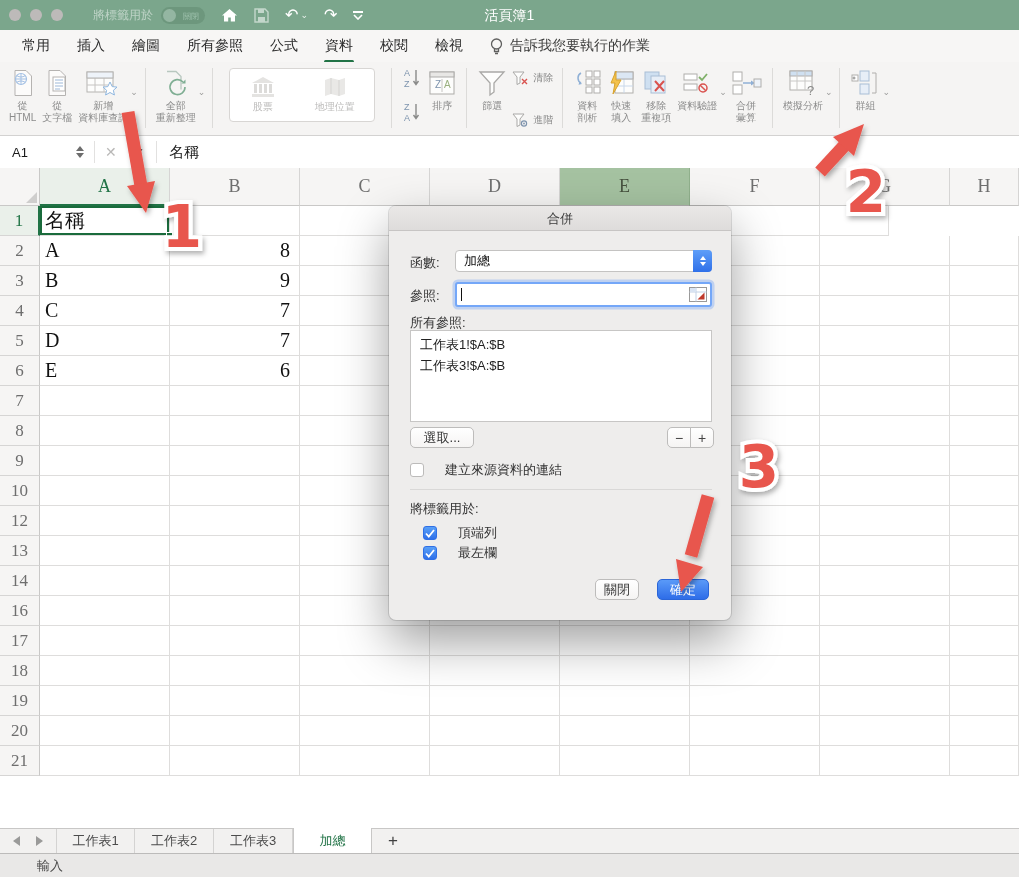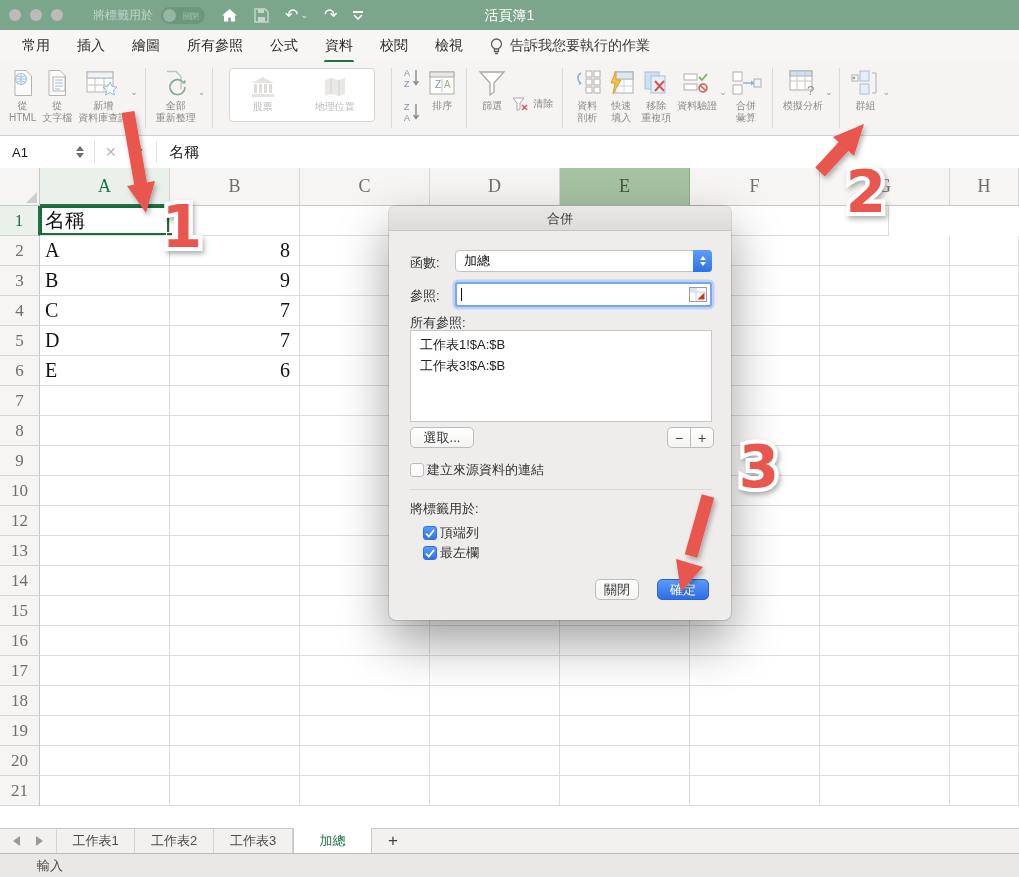--- a/index.html
+++ b/index.html
@@ -79,21 +79,21 @@
   .refinput { position:absolute; left:66px; top:76px; width:257px; height:25px; background:#fff; border:2px solid #74a7f8; border-radius:3px; box-shadow:0 0 0 2.5px rgba(120,168,248,.4); }
   .caret { position:absolute; left:4px; top:4px; width:1px; height:13px; background:#111; }
   .rangeico { position:absolute; right:3px; top:3px; }
   .listbox { position:absolute; left:21px; top:124px; width:302px; height:92px; background:#fff; border:1px solid #c7c6c5; padding-top:3px; }
   .refitem { padding:1px 9px; line-height:19px; font-size:13px; color:#222; }
   .btn { position:absolute; height:21px; background:linear-gradient(#ffffff,#f5f4f3); border:1px solid #bdbcbb; border-radius:5px; font-size:13px; color:#333; display:flex; align-items:center; justify-content:center; }
   .seg { position:absolute; left:278px; top:221px; display:flex; }
   .seg > div { width:24px; height:21px; background:linear-gradient(#ffffff,#f5f4f3); border:1px solid #bdbcbb; display:flex; align-items:center; justify-content:center; font-size:14px; color:#444; }
   .seg > div:first-child { border-radius:5px 0 0 5px; }
   .seg > div:last-child { border-radius:0 5px 5px 0; margin-left:-1px; }
-  .cbrow { position:absolute; display:flex; align-items:center; gap:3px; }
+  .cbrow { position:absolute; display:flex; align-items:center; gap:21px; }
   .cbox { width:14px; height:14px; background:#fff; border:1px solid #bcbbba; border-radius:3px; }
   .cbox.on { background:linear-gradient(#58a0f8,#2f70e9); border-color:#2f6fe5; display:flex; align-items:center; justify-content:center; }
   .dhr { position:absolute; left:21px; right:19px; top:283px; height:1px; background:#d9d8d7; }
   .okbtn { background:linear-gradient(#5a9af8,#2e6de8); border-color:#2a65d8; color:#fff; }
 
   
   .tabbar { position:absolute; top:828px; left:0; right:0; height:25px; background:#f2f1f0; border-top:1px solid #c8c7c6; display:flex; align-items:stretch; font-size:13px; color:#4c4c4c; }
   .navarr { width:56px; display:flex; align-items:center; justify-content:center; gap:16px; }
   .navarr i { width:0; height:0; border-top:5px solid transparent; border-bottom:5px solid transparent; }
   .arrl { border-right:7px solid #9a9a99; }
@@ -275,21 +275,21 @@
 
   <div class="rgroup">
     <div class="rbtn">
       <span class="ricon">
         <svg width="30" height="28" viewBox="0 0 30 28">
             <path d="M3 3h24L17 14v9l-4 3V14z" fill="#fdfdfc" stroke="#a9a8a6" stroke-width="1.3"></path>
           </svg>
       </span>
       <span class="rlabel">篩選</span>
     </div>
-    <div class="rstack" style="padding-top:6px;margin-top:26px;">
+    <div class="rstack" style="padding-top:6px;">
       <div class="rrow">
         <svg width="16" height="14" viewBox="0 0 16 14">
             <path d="M1 1h11L8 6v6l-3 1.5V6z" fill="#fdfdfc" stroke="#a9a8a6"></path>
             <path d="M10 8l5 5M15 8l-5 5" stroke="#d9534f" stroke-width="1.4"></path>
           </svg>
         <span>清除</span>
       </div>
       <div class="rrow">
         <svg width="16" height="14" viewBox="0 0 16 14">
             <path d="M1 1h11L8 6v6l-3 1.5V6z" fill="#fdfdfc" stroke="#a9a8a6"></path>
@@ -555,31 +555,20 @@
       <div class="cell" style="width: 130px;"></div>
       <div class="cell" style="width: 130px;"></div>
       <div class="cell" style="width: 130px;"></div>
       <div class="cell" style="width: 130px;"></div>
       <div class="cell" style="width: 130px;"></div>
       <div class="cell" style="width: 130px;"></div>
       <div class="cell" style="width: 69px;"></div>
     </div>
     <div class="grow">
       <div class="rhead">14</div>
-      <div class="cell" style="width: 130px;"></div>
-      <div class="cell" style="width: 130px;"></div>
-      <div class="cell" style="width: 130px;"></div>
-      <div class="cell" style="width: 130px;"></div>
-      <div class="cell" style="width: 130px;"></div>
-      <div class="cell" style="width: 130px;"></div>
-      <div class="cell" style="width: 130px;"></div>
-      <div class="cell" style="width: 69px;"></div>
-    </div>
-    <div class="grow">
-      <div class="rhead">15</div>
       <div class="cell" style="width: 130px;"></div>
       <div class="cell" style="width: 130px;"></div>
       <div class="cell" style="width: 130px;"></div>
       <div class="cell" style="width: 130px;"></div>
       <div class="cell" style="width: 130px;"></div>
       <div class="cell" style="width: 130px;"></div>
       <div class="cell" style="width: 130px;"></div>
       <div class="cell" style="width: 69px;"></div>
     </div>
     <div class="grow">

